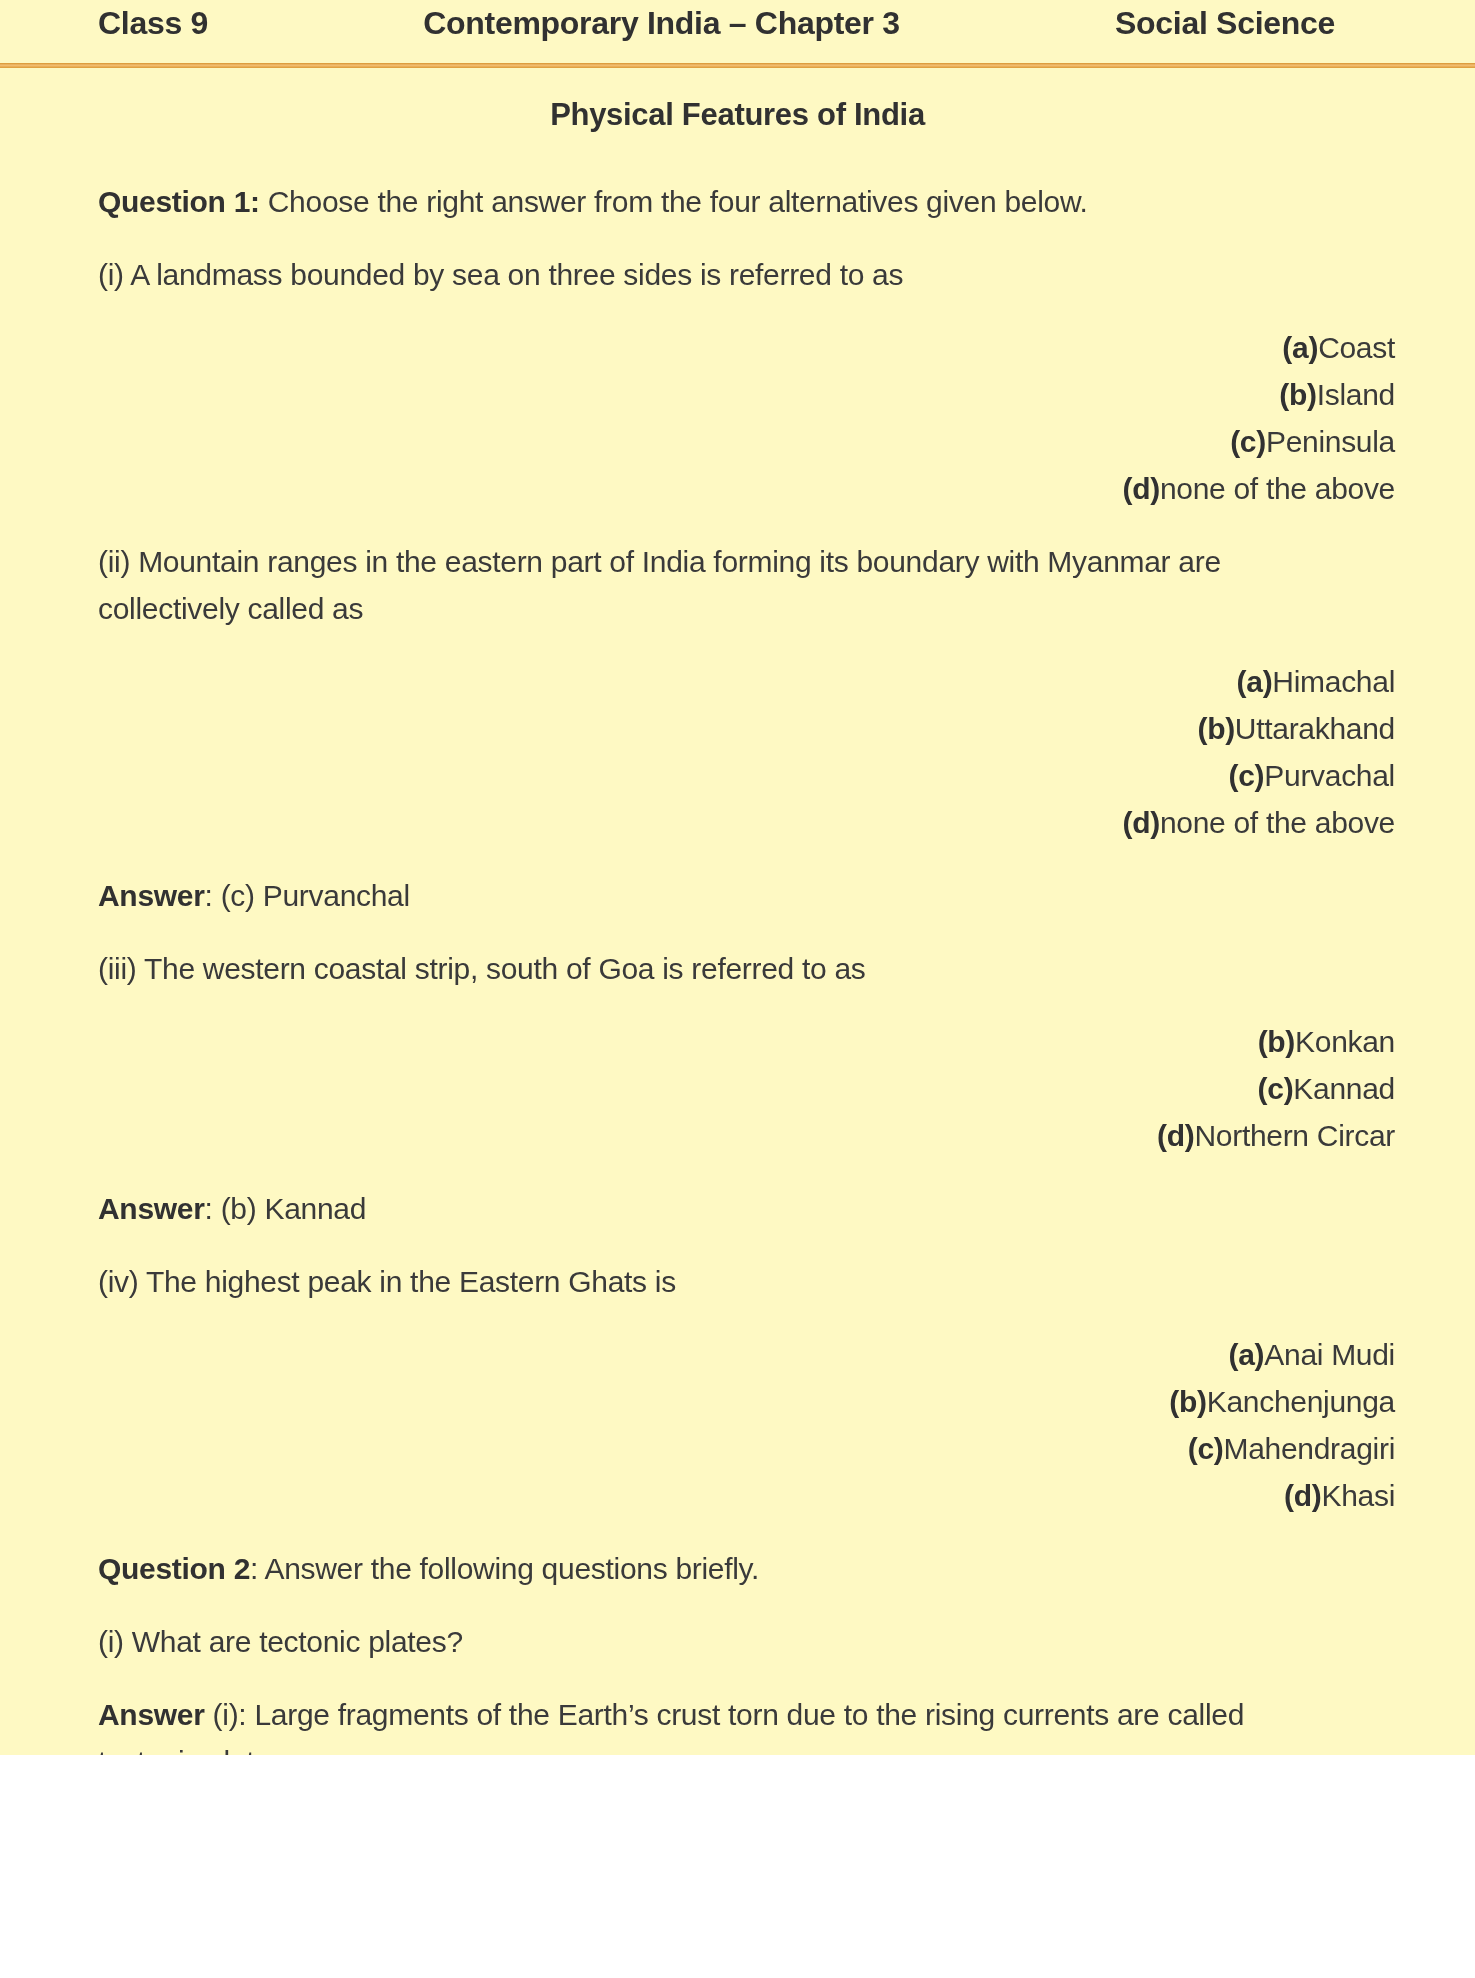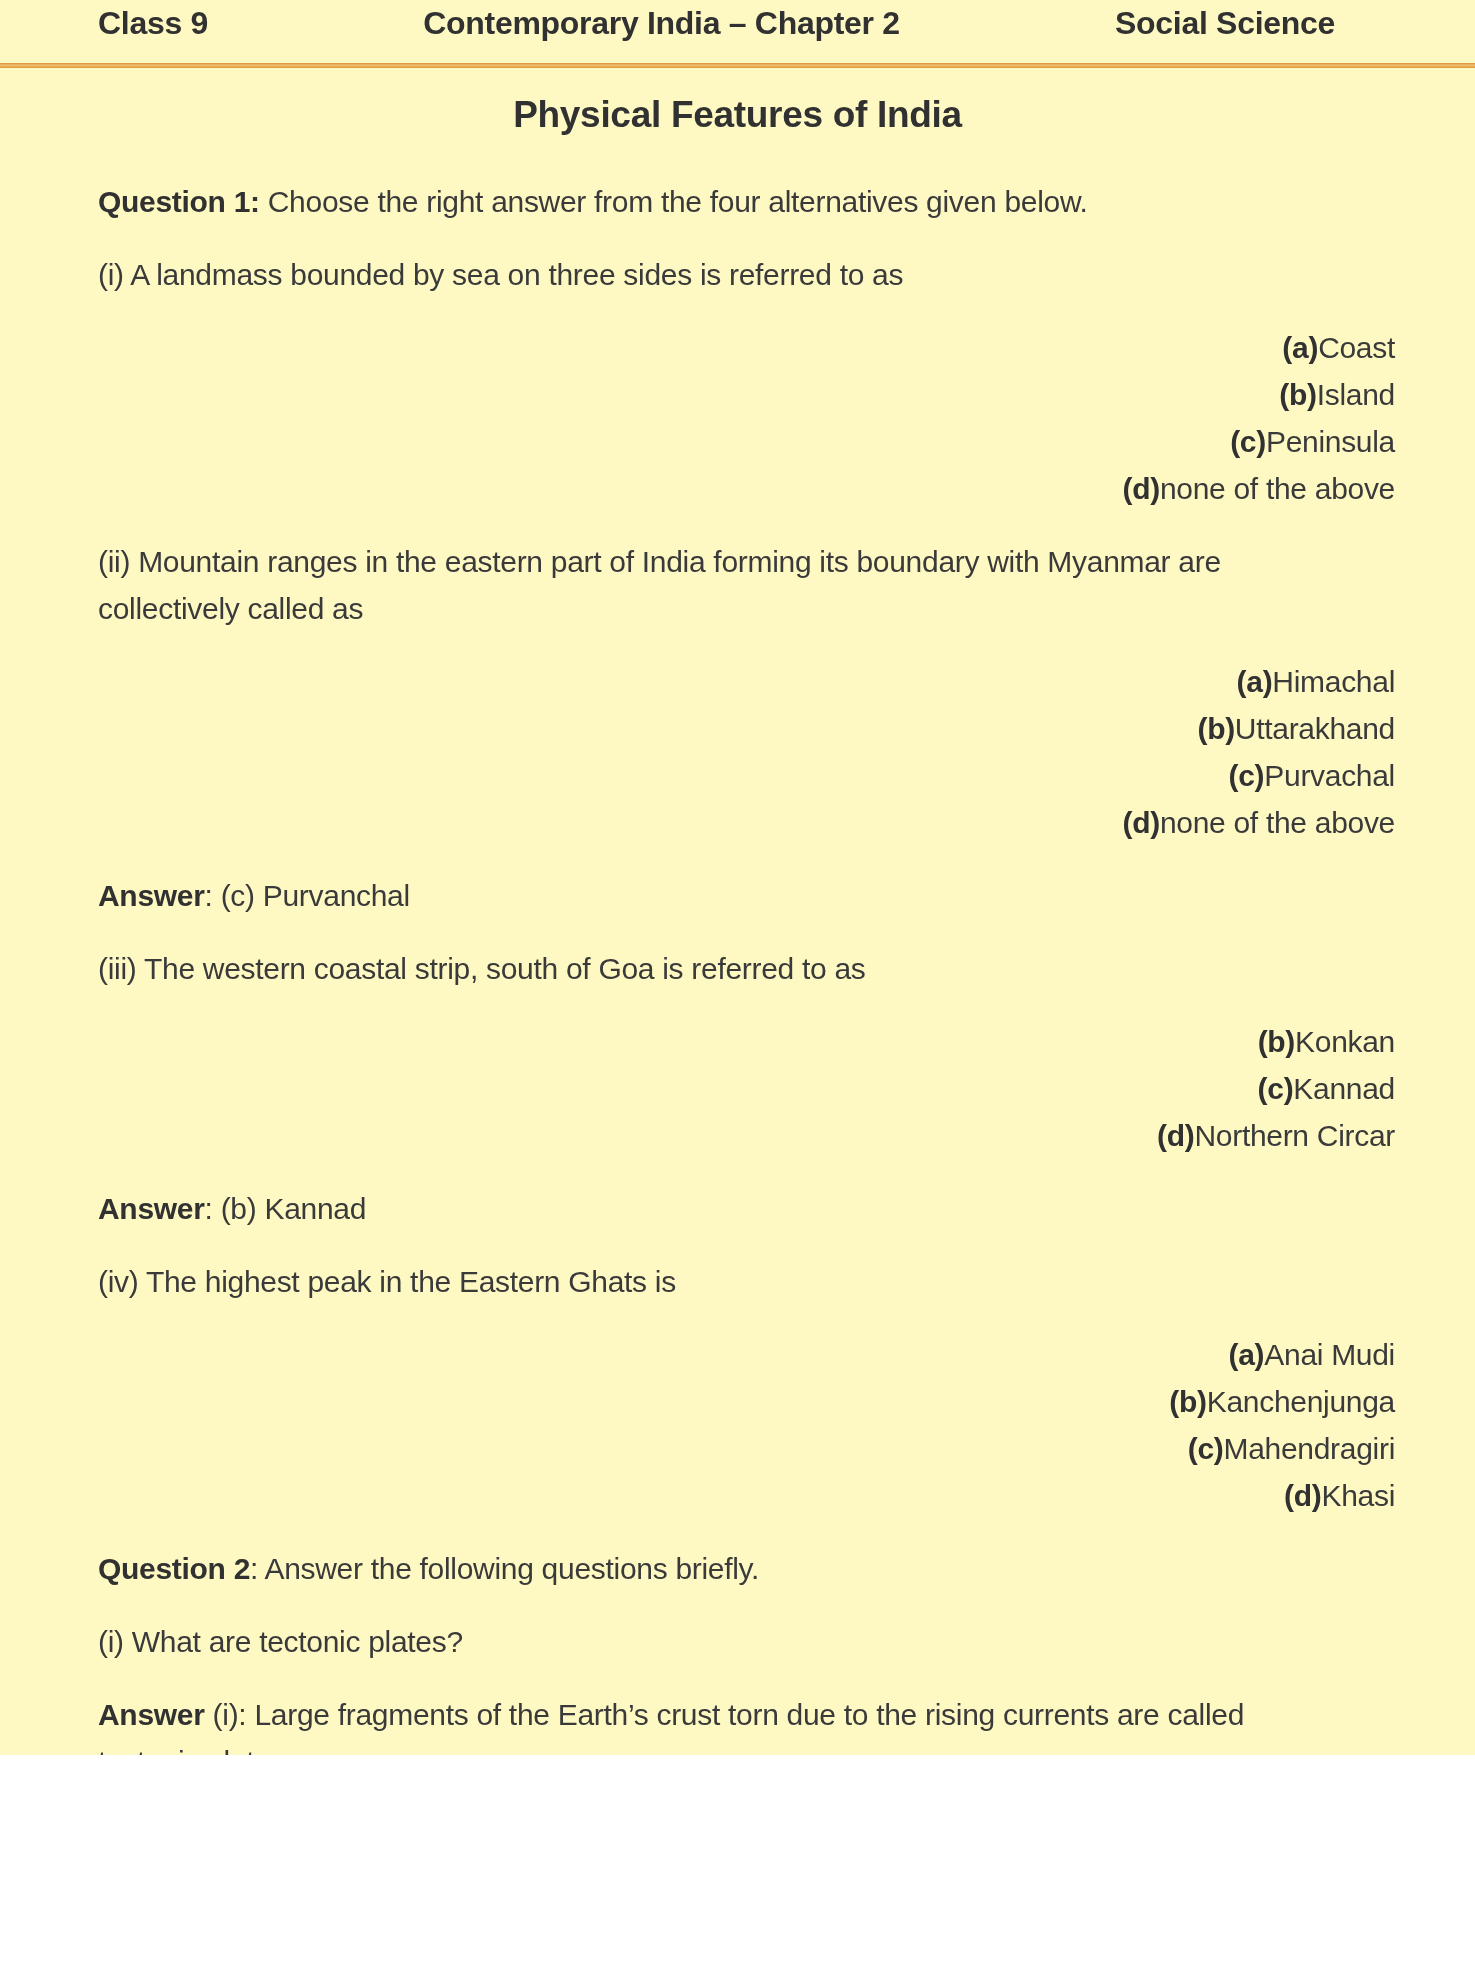--- a/index.html
+++ b/index.html
@@ -29,21 +29,21 @@
     background: linear-gradient(to bottom, #d79331, #f3c075 45%, #dd9a36);
   }
 
   .content {
     padding: 0 80px 0 98px;
     font-size: 30px;
     line-height: 47px;
     letter-spacing: -0.3px;
   }
   .doc-title {
-    font-size: 37px;
+    font-size: 31px;
     font-weight: 700;
     text-align: center;
     margin: 23px -80px 0 -98px; 
     line-height: 47px;
     color: #313131;
   }
   .para { margin-top: 26px; }
   .para.first { margin-top: 40px; }
   b, .bold { font-weight: 700; color: #313131; }
   .line { display: block; }
@@ -52,21 +52,21 @@
   .option { line-height: 47px; }
   .opt-letter { display: inline-block; min-width: 50px; font-weight: 700; color: #313131; }
 </style>
 </head>
 <body>
 
 <div class="page">
 
   <header class="doc-header">
     <span>Class 9</span>
-    <span>Contemporary India – Chapter 2</span>
+    <span>Contemporary India – Chapter 3</span>
     <span>Social Science</span>
   </header>
 
   <div class="gold-rule"></div>
 
   <main class="content">
 
     <h1 class="doc-title">Physical Features of India</h1>
 
     <p class="para first"><b>Question 1:</b><span> Choose the right answer from the four alternatives given below.</span></p>

